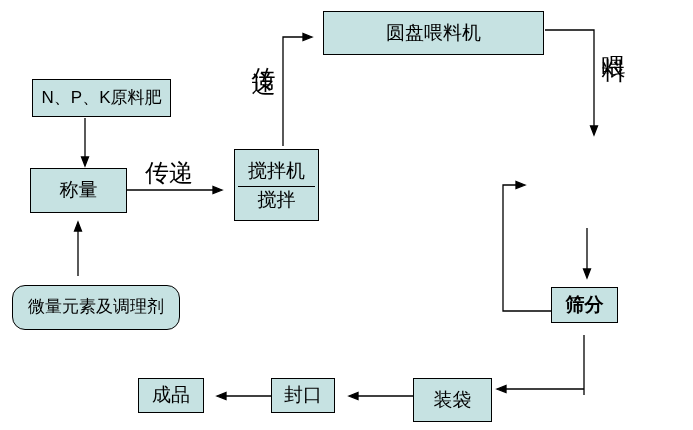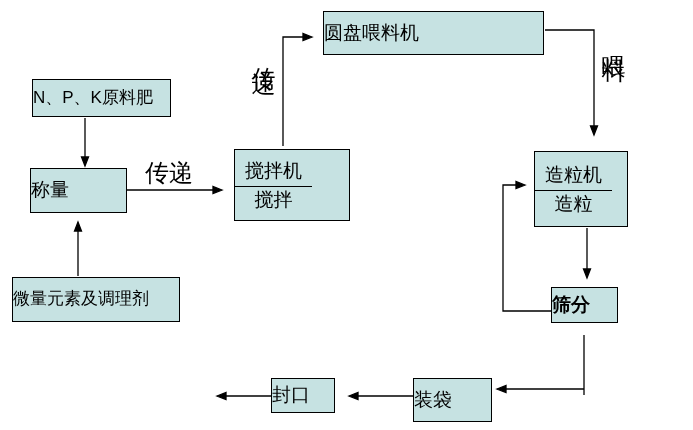--- a/index.html
+++ b/index.html
@@ -12,20 +12,21 @@
     overflow:hidden;
   }
   .arrow-layer{position:absolute;left:0;top:0;width:693px;height:430px;}
   .node{
     position:absolute;
     background:#c6e2e2;
     border:1.5px solid #000;
     box-sizing:border-box;
     display:flex;
     align-items:center;
+    justify-content:center;
     text-align:center;
     font-size:19px;
     line-height:1.1;
     white-space:nowrap;
   }
   .node.small-text{font-size:17px;}
   .fraction{display:flex;flex-direction:column;align-items:center;justify-content:center;}
   .fraction .top{
     border-bottom:1.5px solid #000;
     padding:2px 10px 4px 10px;
@@ -104,54 +105,51 @@
   </svg>
 
   <div class="node small-text" style="left:24px;top:79px;width:139px;height:38px;margin-left:8px;">
     <span>N、P、K原料肥</span>
   </div>
 
   <div class="node" style="left:30px;top:168px;width:97px;height:45px;">
     <span>称量</span>
   </div>
 
-  <div class="node" style="left:234px;top:149px;width:116px;height:72px;">
+  <div class="node" style="left:234px;top:149px;width:85px;height:72px;">
     <div class="fraction">
       <span class="top">搅拌机</span>
       <span class="bottom">搅拌</span>
     </div>
   </div>
 
   <div class="node" style="left:323px;top:11px;width:221px;height:44px;">
     <span>圆盘喂料机</span>
   </div>
 
-  <div class="node" style="left:534px;top:151px;width:94px;height:76px;">
-    <div class="fraction">
-      <span class="top">造粒机</span>
-      <span class="bottom">造粒</span>
-    </div>
-  </div>
 
   <div class="node" style="left:551px;top:287px;width:67px;height:36px;font-weight:bold;">
     <span>筛分</span>
   </div>
 
-  <div class="node small-text" style="left:12px;top:277px;width:168px;height:45px;">
+  <div class="node small-text" style="left:12px;top:285px;width:168px;height:45px;border-radius:13px;">
     <span>微量元素及调理剂</span>
   </div>
 
   <div class="node" style="left:413px;top:378px;width:79px;height:44px;">
     <span>装袋</span>
   </div>
 
   <div class="node" style="left:271px;top:378px;width:64px;height:35px;">
     <span>封口</span>
   </div>
 
+  <div class="node" style="left:138px;top:378px;width:66px;height:35px;">
+    <span>成品</span>
+  </div>
 
   <div class="edge-label" style="left:145px;top:160px;">传递</div>
 
   <div class="edge-label vertical" style="left:250px;top:48px;height:50px;">传递</div>
 
   <div class="edge-label vertical" style="left:600px;top:36px;height:46px;">喂料</div>
 
 </div>
 
 </body></html>

